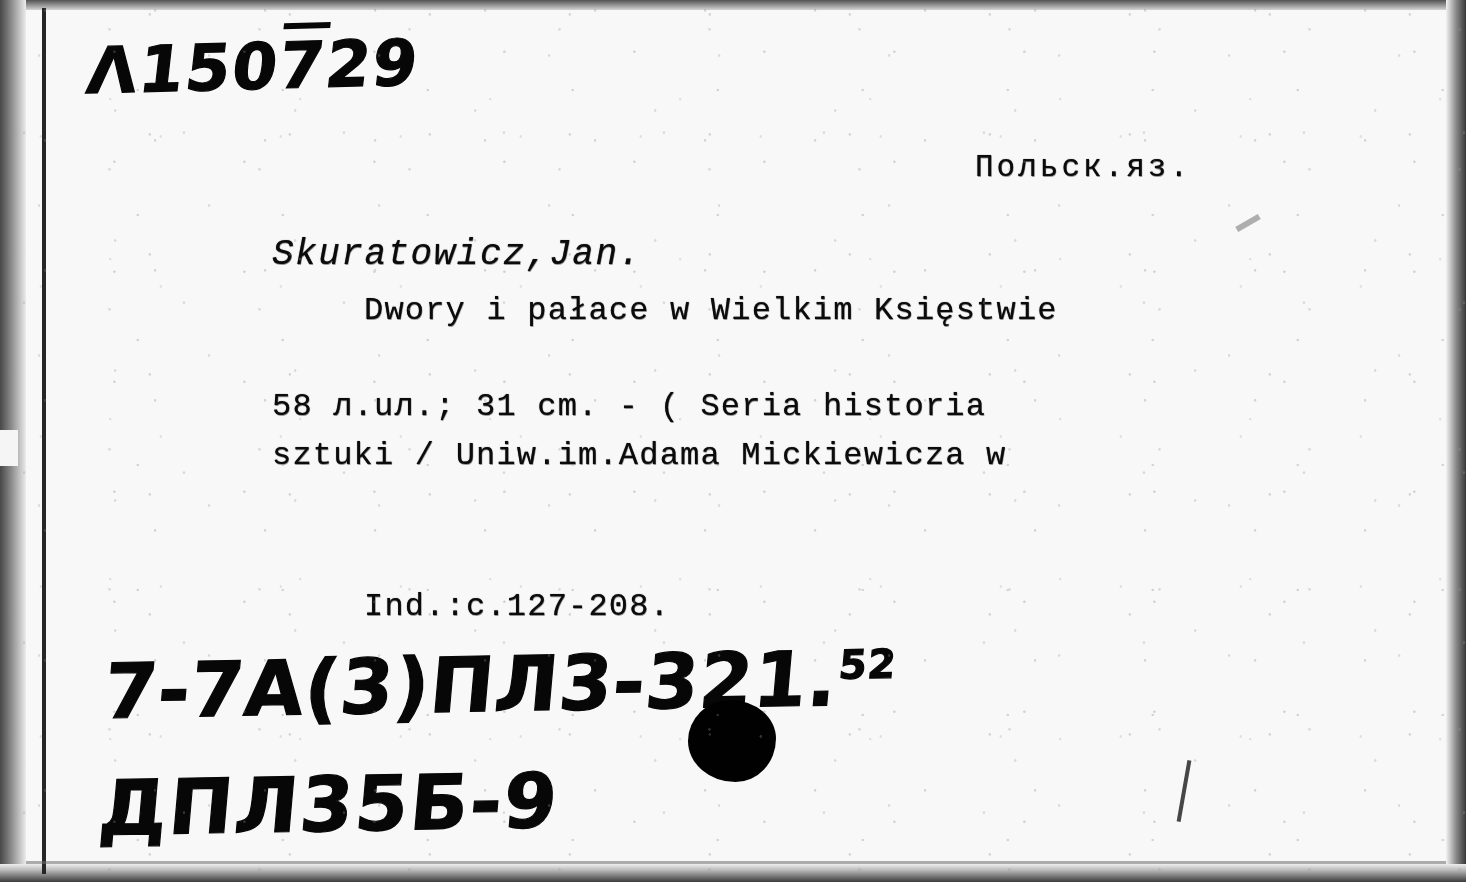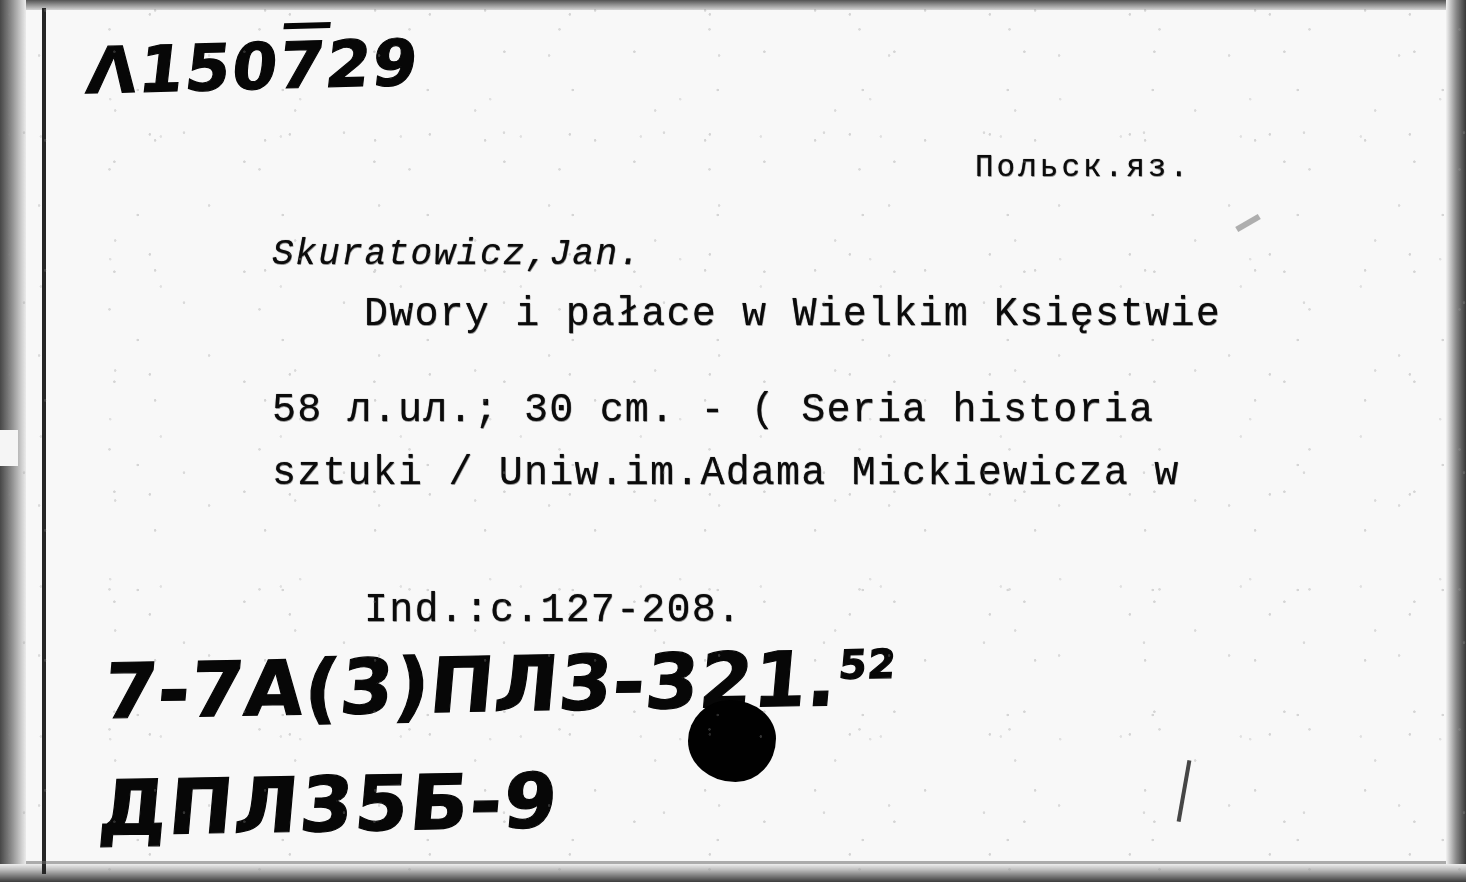--- a/index.html
+++ b/index.html
@@ -90,30 +90,30 @@
     letter-spacing: 3px;
   }
   #author {
     left: 272px; top: 234px;
     font-size: 36px;
     letter-spacing: 1.5px;
     font-style: italic;
   }
   .body-line {
     left: 272px;
-    font-size: 40px;
+    font-size: 32px;
     letter-spacing: 1.2px;
   }
   .indent {
     padding-left: 92px;
   }
   #l1 { top: 292px; }
   #l2 { top: 340px; }
   #l3 { top: 388px; }
-  #l4 { top: 451px; }
+  #l4 { top: 437px; }
   #l5 { top: 486px; }
   #l6 { top: 540px; }
   #l7 { top: 588px; }
 
   
   .hand {
     position: absolute;
     font-family: "DejaVu Sans", sans-serif;
     color: #0d0d0d;
     font-weight: bold;
@@ -191,21 +191,21 @@
   <div id="rule-line"></div>
   <div id="rule-notch"></div>
 
   <div id="top-number" class="hand"><span>Λ150</span><span class="strike">7</span><span>29</span></div>
 
   <div id="lang-note" class="typed">Польск.яз.</div>
 
   <div id="author" class="typed">Skuratowicz,Jan.</div>
 
   <div id="l1" class="typed body-line indent">Dwory i pałace w Wielkim Księstwie</div>
-  <div id="l3" class="typed body-line">58 л.uл.; 30 cm. - ( Seria historia</div>
+  <div id="l3" class="typed body-line">58 л.uл.; 31 cm. - ( Seria historia</div>
   <div id="l4" class="typed body-line">sztuki / Uniw.im.Adama Mickiewicza w</div>
   <div id="l7" class="typed body-line indent">Ind.:c.127-208.</div>
 
   <div id="hand-line-1" class="hand"><span>7-7A(3)ПЛ3-321.</span><span class="sup">52</span></div>
 
   <div id="hand-line-2" class="hand">ДПЛ35Б-9</div>
 
   <div id="ink-blot"></div>
   <div id="stray-mark"></div>
   <div id="smudge-1"></div>

